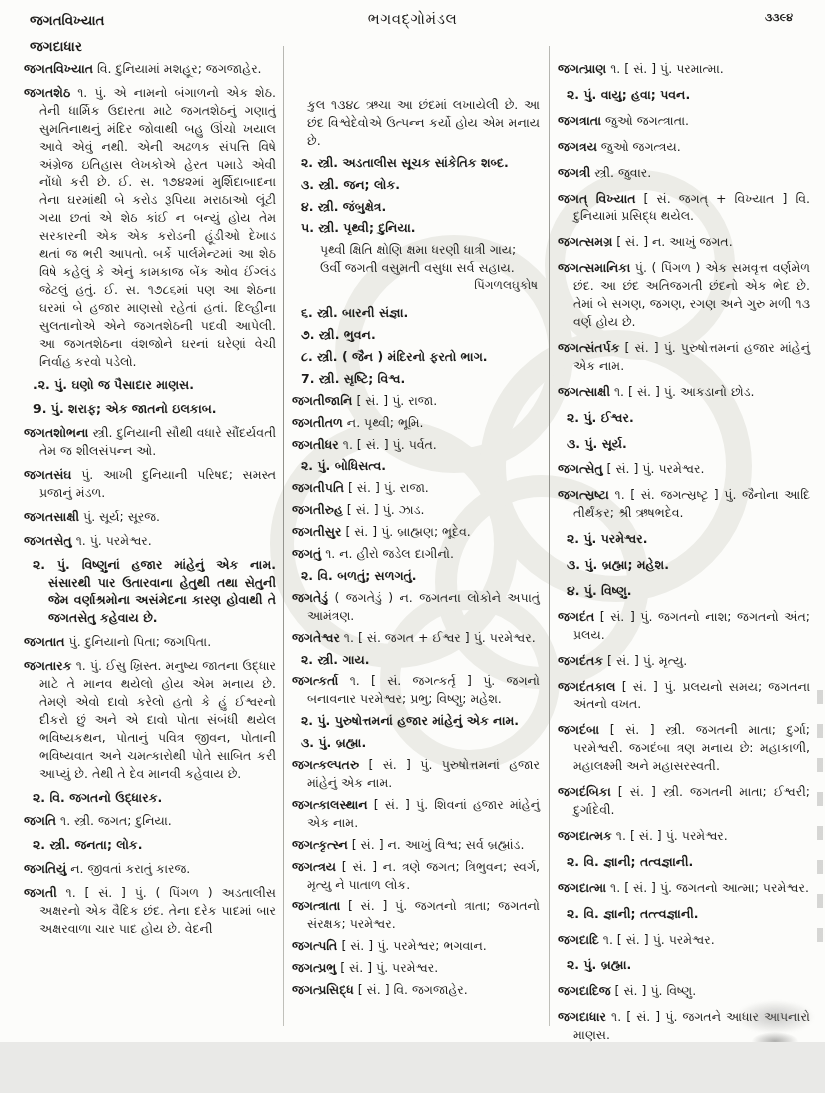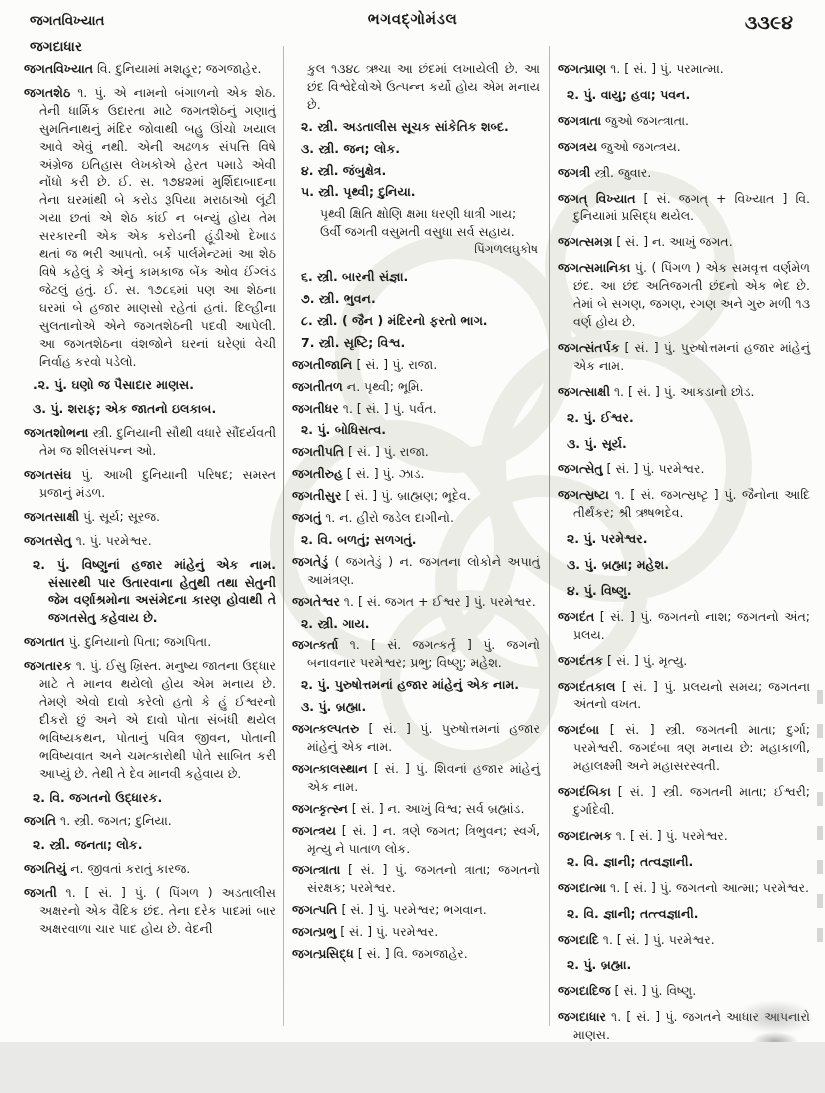--- a/index.html
+++ b/index.html
@@ -10,34 +10,34 @@
     -webkit-font-smoothing:antialiased;
   }
   .page{
     position:relative;width:825px;height:1042px;
     background:#fcfcfa;color:#1d1c1a;overflow:hidden;
   }
   
   .header{position:absolute;top:8px;left:0;width:100%;height:52px;}
   .guide-left{position:absolute;left:30px;top:4px;font-weight:bold;font-size:13.5px;}
   .guide-second{position:absolute;left:30px;top:30px;font-weight:bold;font-size:13.5px;}
-  .title{position:absolute;left:0;right:0;top:2px;text-align:center;font-weight:bold;font-size:15px;letter-spacing:.5px;}
-  .pageno{position:absolute;right:32px;top:3px;font-weight:bold;font-size:19px;}
+  .title{position:absolute;left:0;right:0;top:2px;text-align:center;font-weight:normal;font-size:15px;letter-spacing:.5px;}
+  .pageno{position:absolute;right:32px;top:3px;font-weight:bold;font-size:11px;}
   
   .col{position:absolute;top:60px;bottom:24px;font-size:12.5px;line-height:17.9px;text-align:justify;z-index:2;}
   .col0{left:24px;width:252px;}
   .col1{left:292px;width:248px;}
   .col2{left:558px;width:252px;}
   .entry{padding-left:15px;text-indent:-15px;margin-bottom:6px;}
   .col1 .entry{margin-bottom:4px;}
   .col2 .entry{margin-bottom:8px;}
   .sub{padding-left:24px;text-indent:-15px;margin-bottom:6px;font-weight:bold;}
   .col1 .sub{margin-bottom:4px;}
   .col2 .sub{margin-bottom:8px;}
-  .cont{padding-left:15px;text-indent:0;margin-bottom:4px;}
+  .cont{padding-left:15px;text-indent:0;margin-bottom:4px;margin-top:36px;}
   .hw{font-weight:bold;}
   .verse{margin:2px 0 9px 0;padding-left:28px;text-align:left;text-indent:0;}
   .verse-line{white-space:nowrap;}
   .verse-attrib{text-align:right;padding-right:2px;font-size:12px;}
   
   .rule{position:absolute;top:46px;bottom:16px;width:1px;background:linear-gradient(#b9b9b4,#8e8e88 30%,#9b9b95 70%,#c2c2bc);z-index:1;}
   .rule-1{left:283px;}
   .rule-2{left:549px;}
   
   .wm{position:absolute;border-radius:50%;border-style:solid;border-color:#ecece7;z-index:0;}
@@ -75,21 +75,21 @@
     <div class="guide-second">જગદાધાર</div>
   </div>
 
   <div class="rule rule-1"></div>
   <div class="rule rule-2"></div>
 
   <div class="col col0">
       <div class="entry"><span class="hw">જગતવિખ્યાત</span> વિ. દુનિયામાં મશહૂર; જગજાહેર.</div>
       <div class="entry"><span class="hw">જગતશેઠ</span> ૧. પું. એ નામનો બંગાળનો એક શેઠ. તેની ધાર્મિક ઉદારતા માટે જગતશેઠનું ગણાતું સુમતિનાથનું મંદિર જોવાથી બહુ ઊંચો ખયાલ આવે એવું નથી. એની અઢળક સંપત્તિ વિષે અંગ્રેજ ઇતિહાસ લેખકોએ હેરત પમાડે એવી નોંધો કરી છે. ઈ. સ. ૧૭૪૨માં મુર્શિદાબાદના તેના ઘરમાંથી બે કરોડ રૂપિયા મરાઠાઓ લૂંટી ગયા છતાં એ શેઠ કાંઈ ન બન્યું હોય તેમ સરકારની એક એક કરોડની હૂંડીઓ દેખાડ થતાં જ ભરી આપતો. બર્કે પાર્લમેન્ટમાં આ શેઠ વિષે કહેલું કે એનું કામકાજ બેંક ઓવ ઈંગ્લંડ જેટલું હતું. ઈ. સ. ૧૭૮૬માં પણ આ શેઠના ઘરમાં બે હજાર માણસો રહેતાં હતાં. દિલ્હીના સુલતાનોએ એને જગતશેઠની પદવી આપેલી. આ જગતશેઠના વંશજોને ઘરનાં ઘરેણાં વેચી નિર્વાહ કરવો પડેલો.</div>
       <div class="sub">.૨. પું. ઘણો જ પૈસાદાર માણસ.</div>
-      <div class="sub">૩. પું. શરાફ; એક જાતનો ઇલકાબ.</div>
+      <div class="sub">9. પું. શરાફ; એક જાતનો ઇલકાબ.</div>
       <div class="entry"><span class="hw">જગતશોભના</span> સ્ત્રી. દુનિયાની સૌથી વધારે સૌંદર્યવતી તેમ જ શીલસંપન્ન ઓ.</div>
       <div class="entry"><span class="hw">જગતસંઘ</span> પું. આખી દુનિયાની પરિષદ; સમસ્ત પ્રજાનું મંડળ.</div>
       <div class="entry"><span class="hw">જગતસાક્ષી</span> પું. સૂર્ય; સૂરજ.</div>
       <div class="entry"><span class="hw">જગતસેતુ</span> ૧. પું. પરમેશ્વર.</div>
       <div class="sub">૨. પું. વિષ્ણુનાં હજાર માંહેનું એક નામ. સંસારથી પાર ઉતારવાના હેતુથી તથા સેતુની જેમ વર્ણાશ્રમોના અસંમેદના કારણ હોવાથી તે જગતસેતુ કહેવાય છે.</div>
       <div class="entry"><span class="hw">જગતાત</span> પું. દુનિયાનો પિતા; જગપિતા.</div>
       <div class="entry"><span class="hw">જગતારક</span> ૧. પું. ઈસુ ખ્રિસ્ત. મનુષ્ય જાતના ઉદ્ધાર માટે તે માનવ થયેલો હોય એમ મનાય છે. તેમણે એવો દાવો કરેલો હતો કે હું ઈશ્વરનો દીકરો છું અને એ દાવો પોતા સંબંધી થયેલ ભવિષ્યકથન, પોતાનું પવિત્ર જીવન, પોતાની ભવિષ્યવાત અને ચમત્કારોથી પોતે સાબિત કરી આપ્યું છે. તેથી તે દેવ માનવી કહેવાય છે.</div>
       <div class="sub">૨. વિ. જગતનો ઉદ્ધારક.</div>
       <div class="entry"><span class="hw">જગતિ</span> ૧. સ્ત્રી. જગત; દુનિયા.</div>
       <div class="sub">૨. સ્ત્રી. જનતા; લોક.</div>

